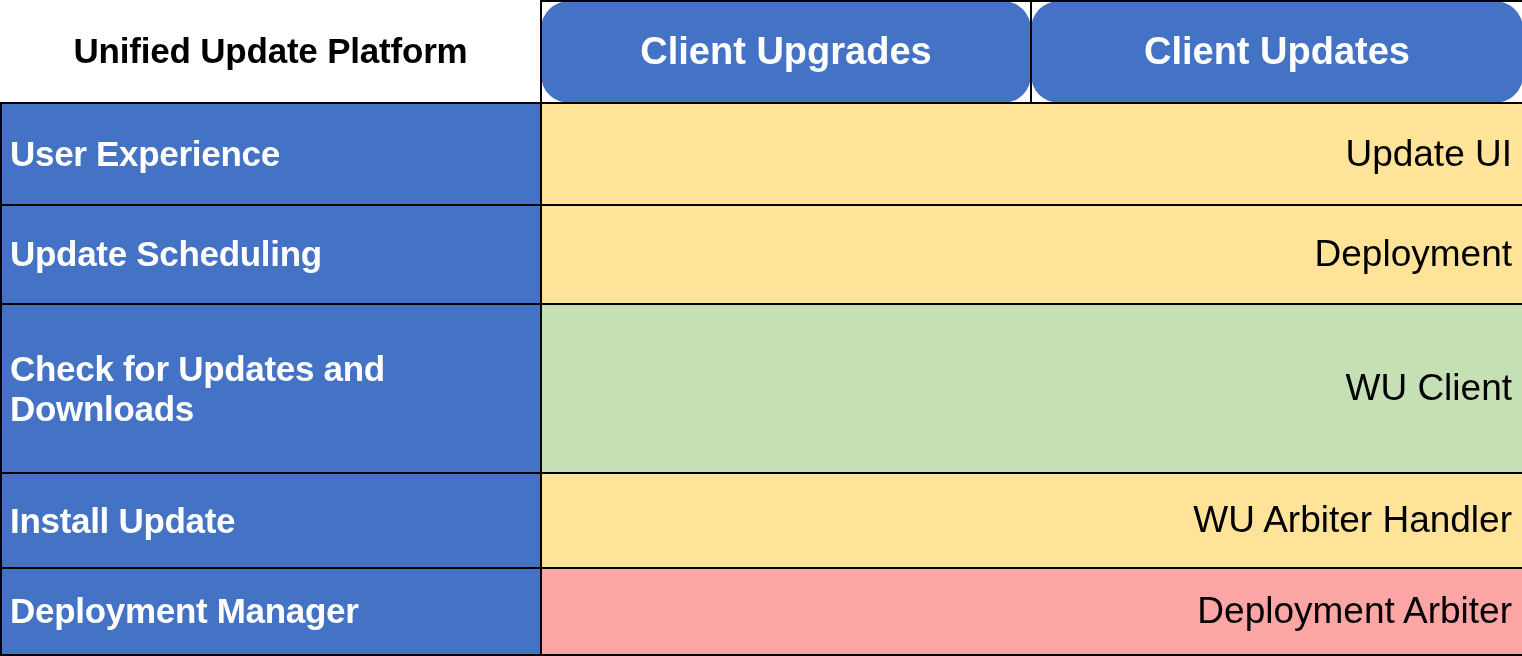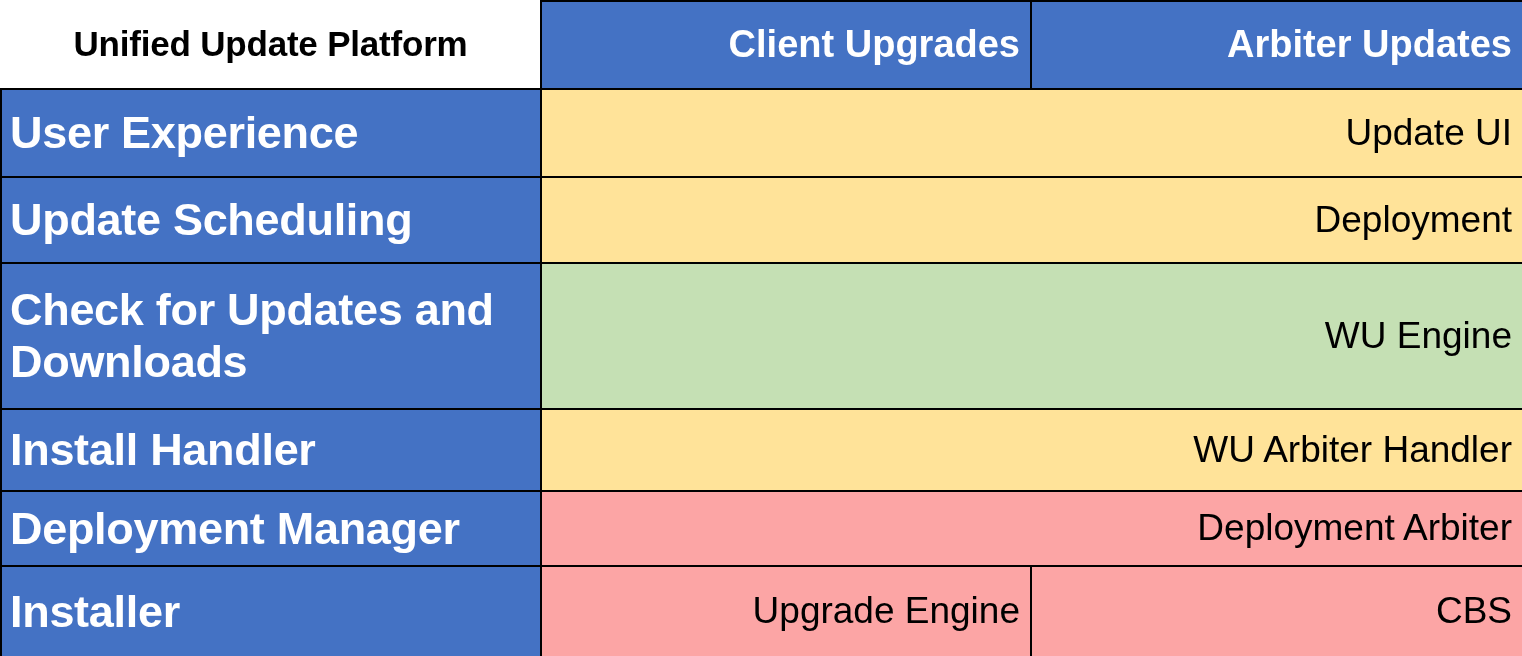--- a/index.html
+++ b/index.html
@@ -42,29 +42,30 @@
     padding: 0 6px !important;
     letter-spacing: -0.2px;
   }
 
   
   .col-head {
     background: #4472C4;
     color: #ffffff;
     font-weight: bold;
     font-size: 38px;
-    text-align: right;
+    text-align: center;
+    border-radius: 28px;
   }
 
   
   .row-label {
     background: #4472C4;
     color: #ffffff;
     font-weight: bold;
-    font-size: 45px;
+    font-size: 35px;
     text-align: left;
     padding-left: 8px !important;
     letter-spacing: -0.3px;
   }
 
   
   .cell {
     text-align: right;
     color: #000000;
     font-weight: normal;
@@ -89,47 +90,42 @@
 <table id="matrix">
   <colgroup>
     <col style="width:540px">
     <col style="width:490px">
     <col style="width:492px">
   </colgroup>
   <tbody>
     <tr class="r-head">
       <td class="corner-cell">Unified Update Platform</td>
       <td class="col-head">Client Upgrades</td>
-      <td class="col-head">Arbiter Updates</td>
+      <td class="col-head">Client Updates</td>
     </tr>
 
     <tr class="r-1">
       <td class="row-label">User Experience</td>
       <td class="cell c-yellow" colspan="2">Update UI</td>
     </tr>
 
     <tr class="r-2">
       <td class="row-label">Update Scheduling</td>
       <td class="cell c-yellow" colspan="2">Deployment</td>
     </tr>
 
     <tr class="r-3">
       <td class="row-label">Check for Updates and Downloads</td>
-      <td class="cell c-green" colspan="2">WU Engine</td>
+      <td class="cell c-green" colspan="2">WU Client</td>
     </tr>
 
     <tr class="r-4">
-      <td class="row-label">Install Handler</td>
+      <td class="row-label">Install Update</td>
       <td class="cell c-yellow" colspan="2">WU Arbiter Handler</td>
     </tr>
 
     <tr class="r-5">
       <td class="row-label">Deployment Manager</td>
       <td class="cell c-gray" colspan="2">Deployment Arbiter</td>
     </tr>
 
-    <tr class="r-6">
-      <td class="row-label">Installer</td>
-      <td class="cell c-gray">Upgrade Engine</td>
-      <td class="cell c-gray">CBS</td>
-    </tr>
   </tbody>
 </table>
 
 </body></html>

